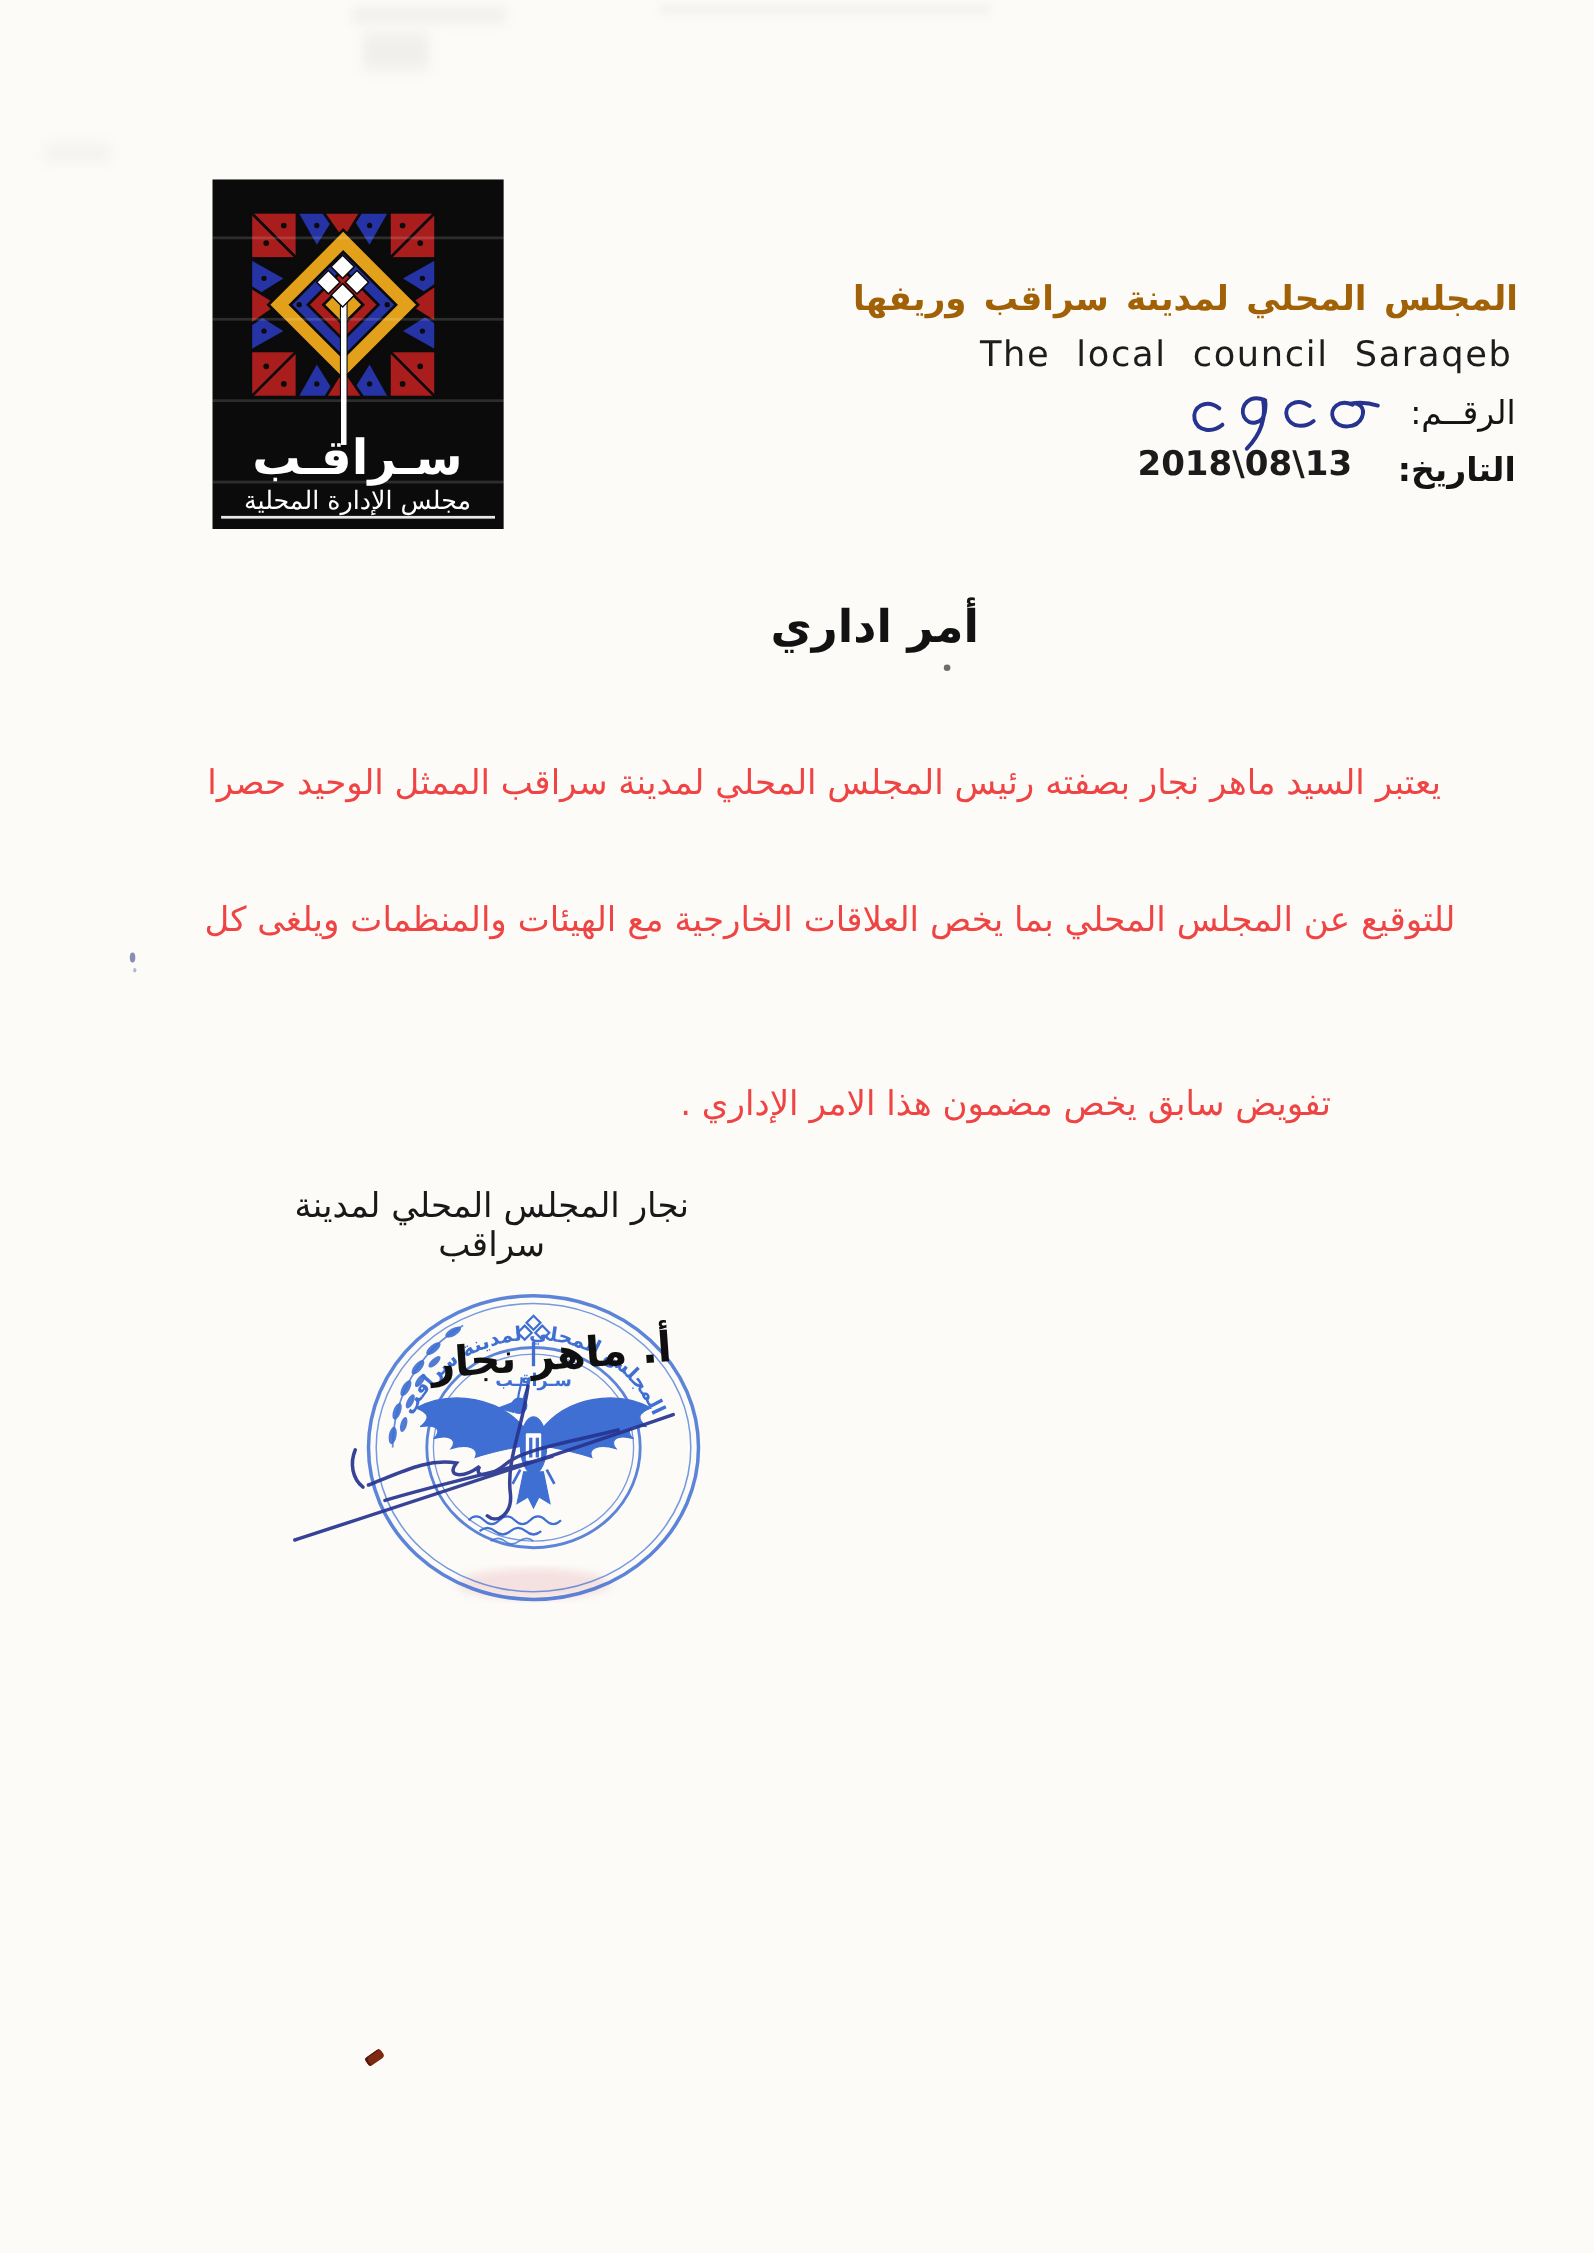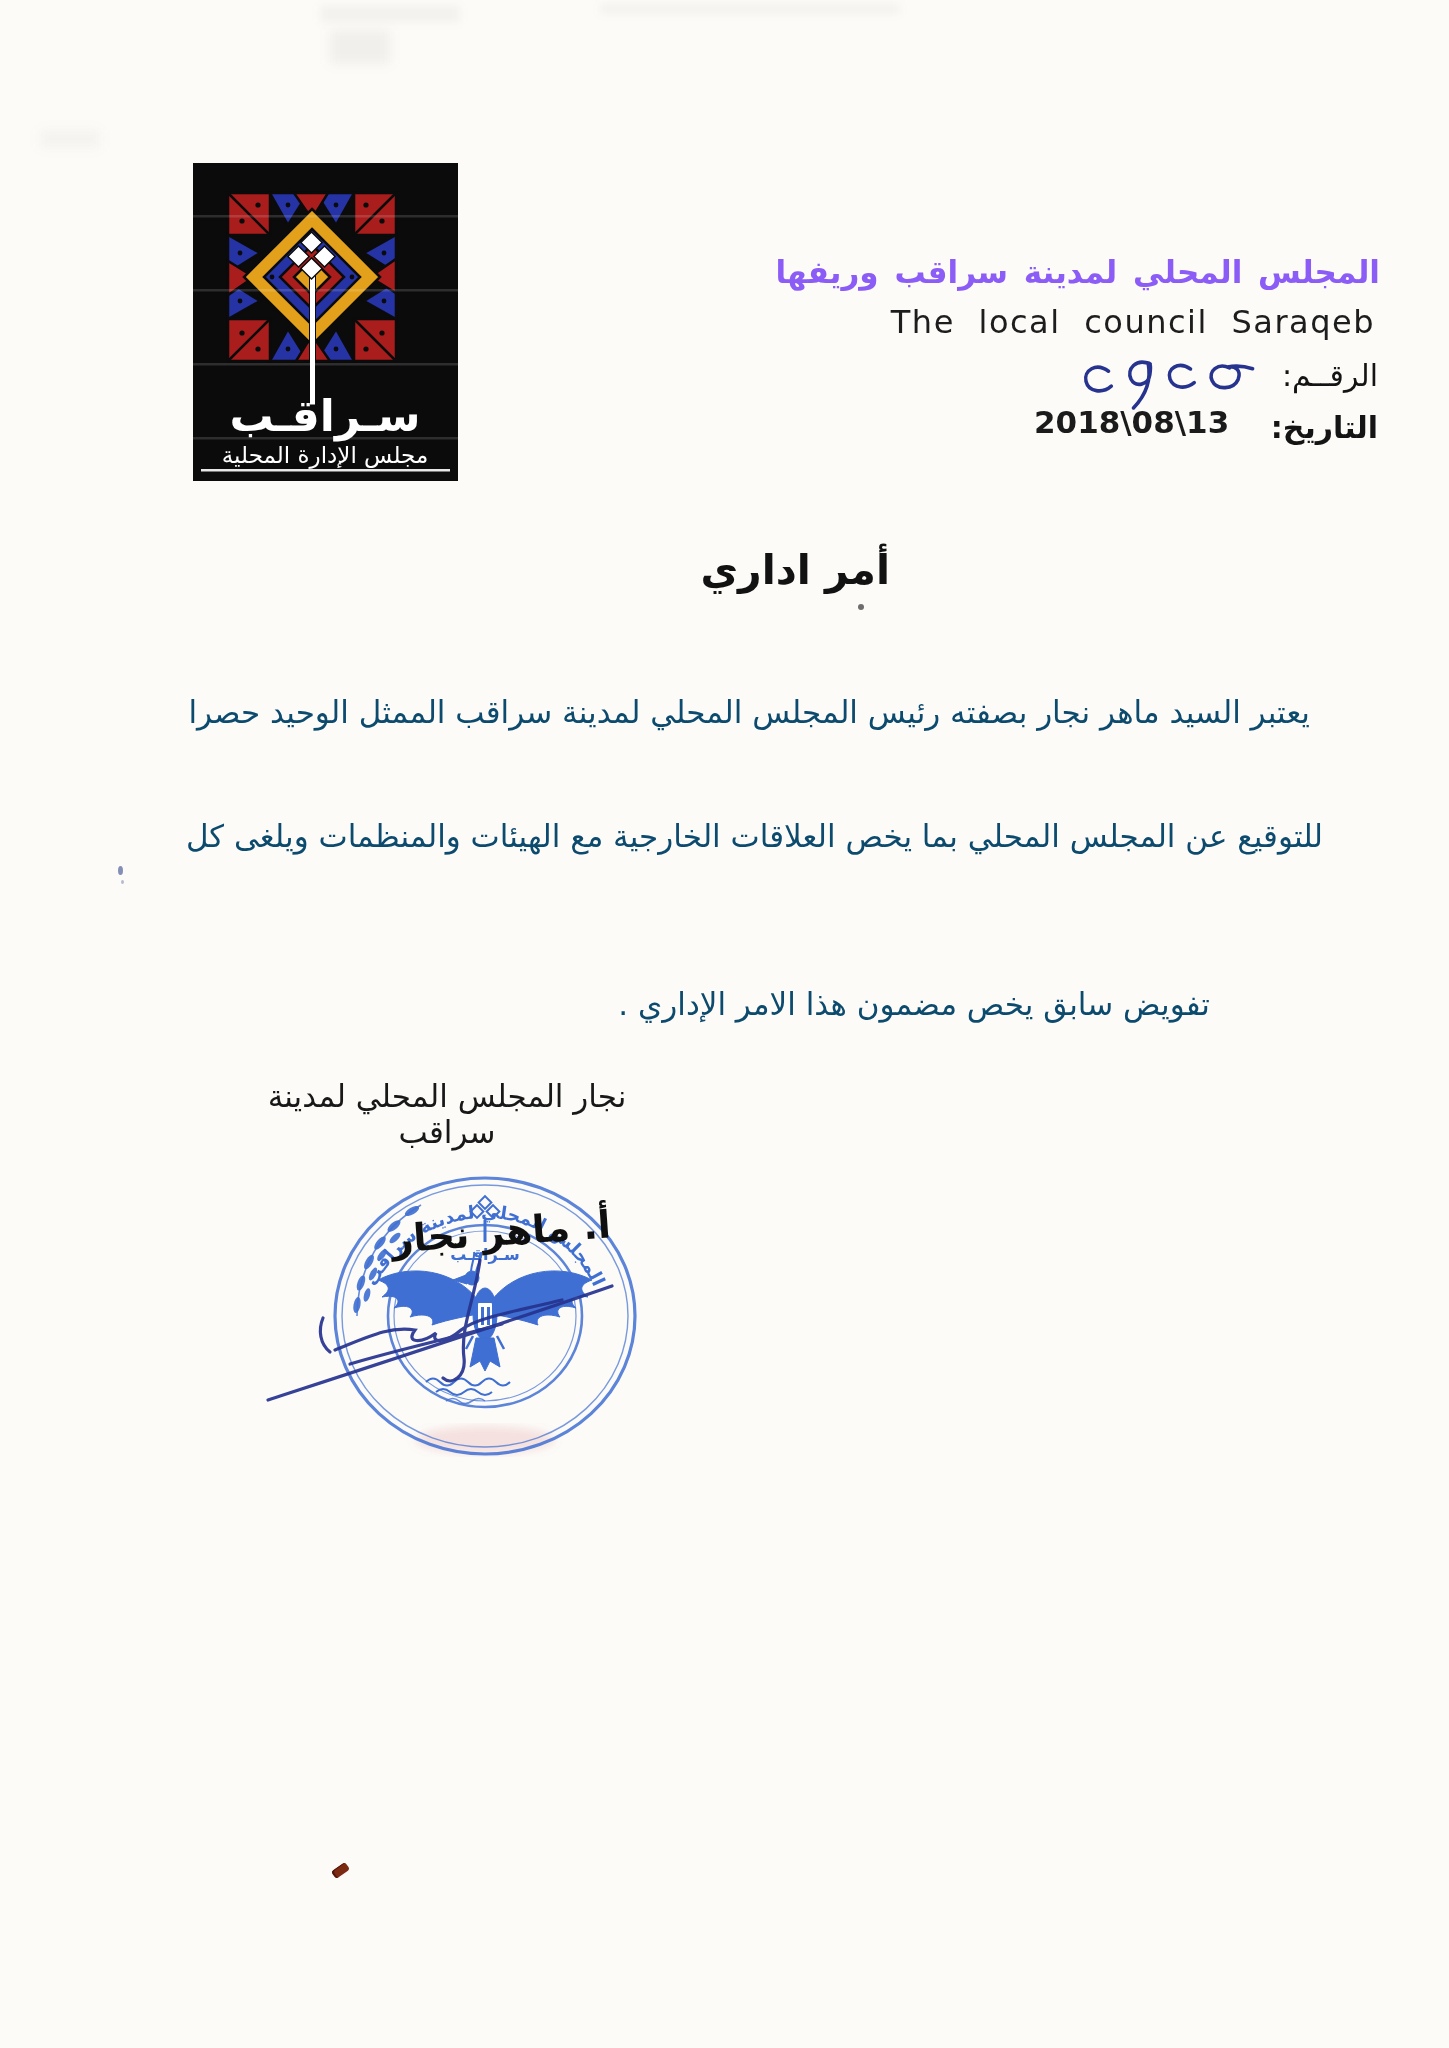--- a/index.html
+++ b/index.html
@@ -4,29 +4,29 @@
 <style>
   html,body{margin:0;padding:0}
   body{
     width:1449px;height:2048px;position:relative;overflow:hidden;
     background:#fcfbf8;
     font-family:"DejaVu Sans", sans-serif;
     color:#1a1a1a;
   }
   .abs{position:absolute}
   
-  .org-ar{top:254px;right:69px;font-size:31px;font-weight:bold;direction:rtl;letter-spacing:0;word-spacing:5px;color:#8b5cf6}
+  .org-ar{top:254px;right:69px;font-size:31px;font-weight:bold;direction:rtl;letter-spacing:0;word-spacing:5px;color:#a16207}
   .org-en{top:303px;right:74px;font-size:32px;letter-spacing:1.5px;word-spacing:12px;color:#1d1d1d}
   .num-label{top:358px;right:71px;font-size:30px;font-weight:normal;direction:rtl;color:#141414}
   .date-label{top:410px;right:71px;font-size:30px;font-weight:bold;direction:rtl;color:#141414}
   .date-value{top:404px;left:1034px;width:190px;text-align:left;font-size:31px;font-weight:600;color:#1b1b1b}
   
   .doc-title{top:546px;left:540px;width:350px;text-align:right;font-size:41px;font-weight:bold;direction:rtl;color:#121212}
   
-  .body-line{font-size:31px;direction:rtl;white-space:nowrap;color:#0c4a6e}
+  .body-line{font-size:31px;direction:rtl;white-space:nowrap;color:#ef4444}
   .l1{top:694px;right:139px}
   .l2{top:818px;right:126px}
   .l3{top:986px;right:239px}
   .sig-title{top:1078px;left:222px;width:450px;text-align:center;font-size:31px;direction:rtl;color:#181818}
   
   .stamp-box{top:1168px;left:240px;width:420px;height:310px}
   .hand-name{top:1210px;left:376px;width:250px;text-align:center;font-size:38px;font-weight:bold;direction:rtl;color:#0f0f0f;transform:rotate(-4deg);z-index:3}
   
   .dot1{top:604px;left:858px;width:6px;height:6px;border-radius:50%;background:#4a4a4a;opacity:.8}
   .speck-blue{top:866px;left:118px;width:5px;height:9px;border-radius:50%;background:#5c6ba0;opacity:.75}

